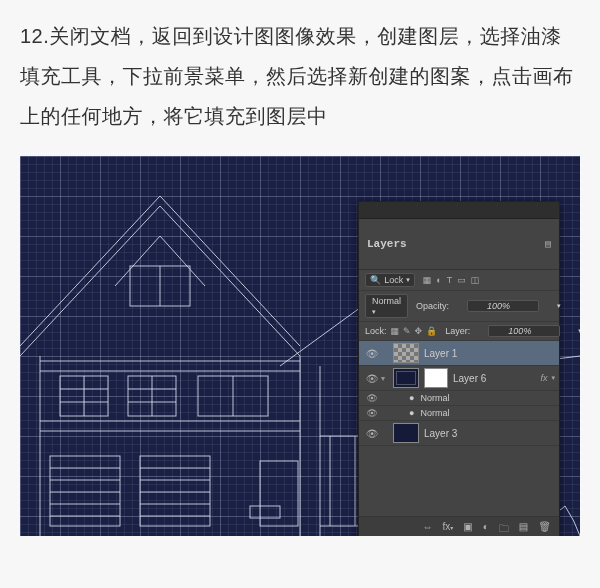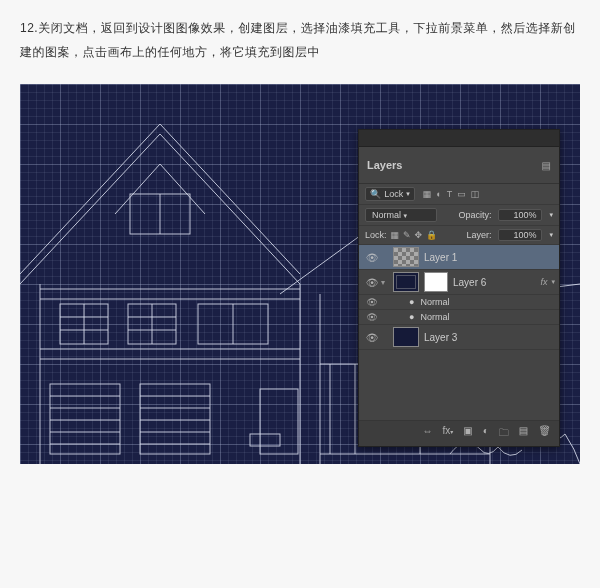--- a/index.html
+++ b/index.html
@@ -4,21 +4,21 @@
 <style>
   body {
     margin: 0;
     padding: 16px 20px;
     font-family: "PingFang SC", "Microsoft YaHei", sans-serif;
     background: #f7f7f7;
     width: 600px;
     box-sizing: border-box;
   }
   .instruction {
-    font-size: 12px;
+    font-size: 20px;
     line-height: 2;
     color: #333;
     letter-spacing: 0.5px;
     margin-bottom: 20px;
   }
   .canvas-wrap {
     width: 560px;
     height: 380px;
     position: relative;
     overflow: hidden;
@@ -61,25 +61,26 @@
     color: #ccc;
     font-family: "Lucida Grande", Arial, sans-serif;
   }
   .panel-tabbar {
     height: 16px;
     background: #2e2e2e;
     border-bottom: 1px solid #222;
   }
   .panel-header {
     background: #444;
-    padding: 12px 8px;
+    padding: 19px 8px;
     border-bottom: 1px solid #333;
     display: flex;
     justify-content: space-between;
     align-items: center;
+    font-family: Liberation Mono, monospace;
   }
   .panel-title { font-weight: bold; font-size: 11px; }
   .panel-menu { opacity: 0.7; }
   .filter-row, .blend-row, .lock-row {
     display: flex;
     align-items: center;
     padding: 3px 6px;
     gap: 4px;
     border-bottom: 1px solid #3a3a3a;
     background: #454545;
@@ -90,22 +91,22 @@
     border: 1px solid #555;
     padding: 1px 4px;
     border-radius: 2px;
     display: flex;
     align-items: center;
     gap: 3px;
   }
   .filter-icons { display: flex; gap: 5px; margin-left: 4px; opacity: 0.75; }
   .blend-row .select { background:#333; border:1px solid #555; padding:1px 6px; border-radius:2px; width:58px; }
   .blend-row .spacer { flex:1; }
-  .opacity-box { display:flex; align-items:center; gap:7px; }
-  .pct-input { background:#333; border:1px solid #555; padding:0 5px; border-radius:2px; width:32px; text-align:right; font-size:9px; }
+  .opacity-box { display:flex; align-items:center; gap:18px; }
+  .pct-input { background:#333; border:1px solid #555; padding:0 19px; border-radius:2px; width:32px; font-size:9px;font-style:italic; }
   .lock-row .lock-label { margin-right:0; }
   .lock-row .lock-icons { display:flex; gap:4px; opacity:0.75; }
   .lock-row .spacer { flex:1; }
   .layers-list { background:#444; }
   .layer {
     display:flex;
     align-items:center;
     padding: 2px 4px;
     border-bottom: 1px solid #3a3a3a;
     min-height: 20px;

